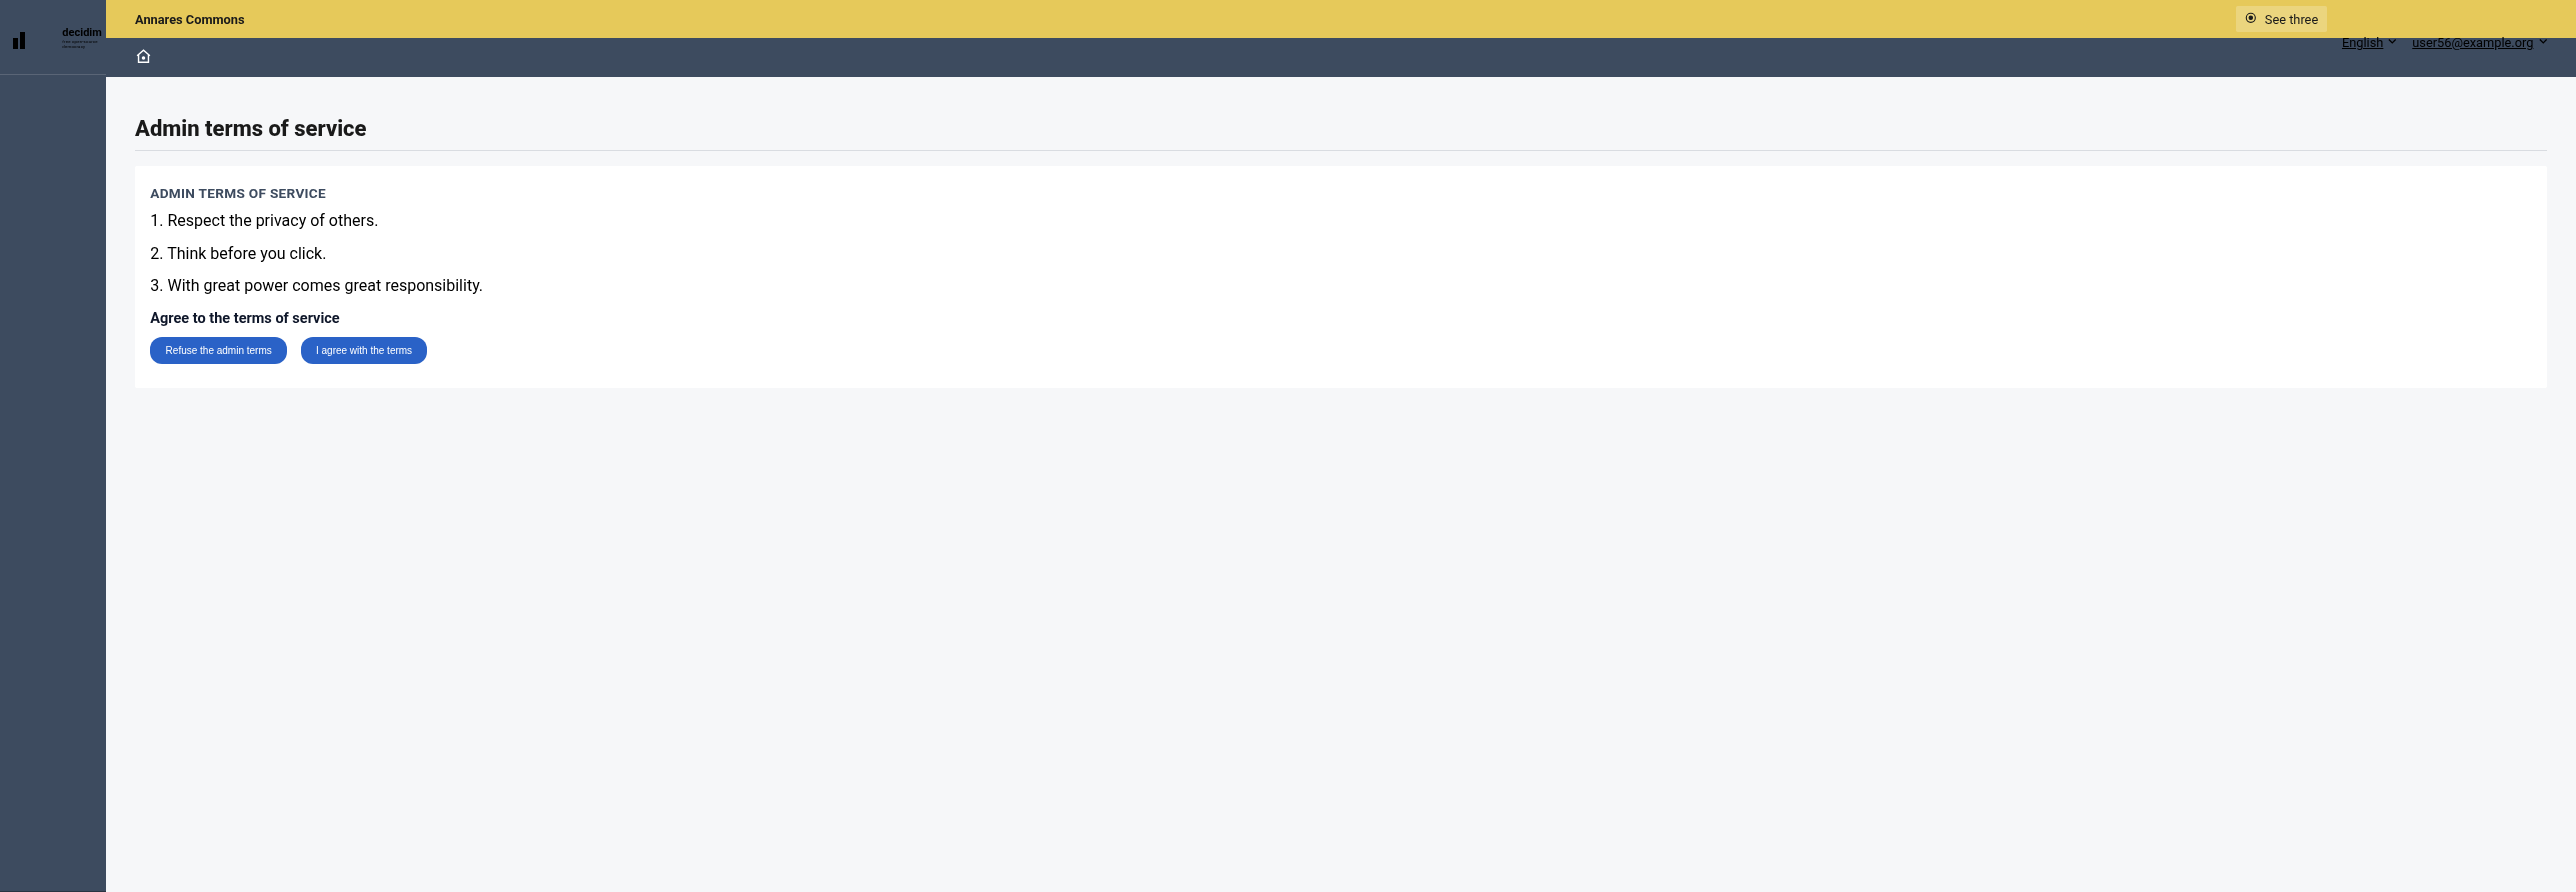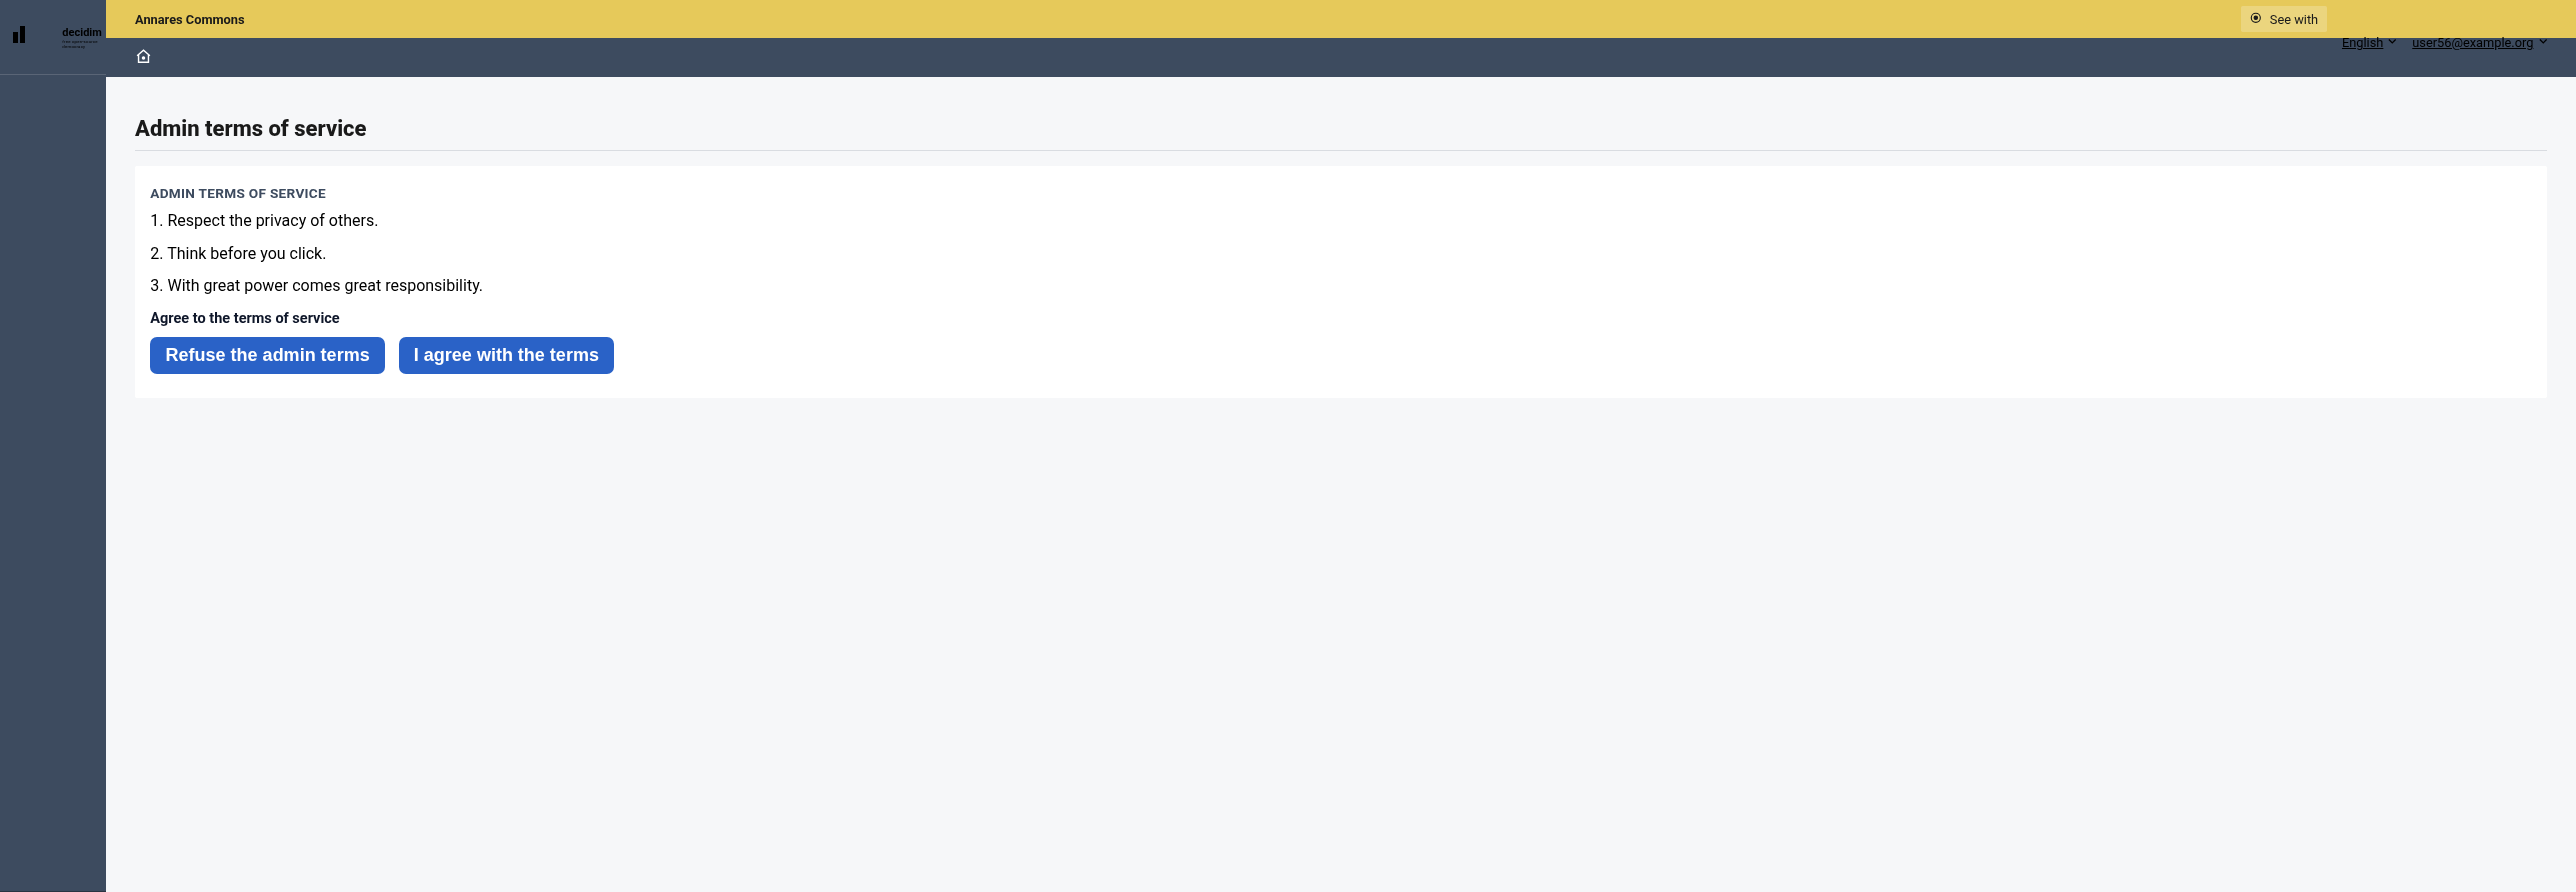--- a/index.html
+++ b/index.html
@@ -19,21 +19,21 @@
       top: 0;
       width: 106px;
       height: 100vh;
       background: #3d4b5f;
       border-bottom: 0.9px solid #2a3442;
       z-index: 10;
     }
     .sidebar-logo {
       padding: 25.6px 12.8px;
       display: flex;
-      align-items: flex-start;
+      align-items: flex-end;
       gap: 18px;
       border-bottom: 0.9px solid #5a6576;
     }
     .logo-bars {
       display: flex;
       align-items: flex-end;
       gap: 1.7px;
     }
     .logo-bar {
       width: 5.1px;
@@ -180,23 +180,23 @@
     }
     .button-row {
       display: flex;
       gap: 13.6px;
     }
     .btn {
       background: #2a62c7;
       color: #fff;
       border: none;
       padding: 7.7px 15.3px;
-      font-size: 18px;
-      font-weight: 700;
-      border-radius: 7px;
+      font-size: 10px;
+      font-weight: 400;
+      border-radius: 12px;
       cursor: pointer;
     }
   </style>
 </head>
 <body>
 
 <div class="sidebar">
   <div class="sidebar-logo">
     <div class="logo-bars">
       <div class="logo-bar" style="height:10.2px"></div>
@@ -214,21 +214,21 @@
   <div class="topbar">
     <div class="site-title">Annares Commons</div>
     <div class="topbar-right">
       <div class="see-site">
         <span>
           <svg width="13.6" height="13.6" viewBox="0 0 24 24" fill="none" stroke="currentColor" stroke-width="2">
             <circle cx="12" cy="12" r="8"></circle>
             <circle cx="12" cy="12" r="3" fill="currentColor"></circle>
           </svg>
         </span>
-        <span>See with</span>
+        <span>See three</span>
       </div>
       <div class="dropdown-link">
         <span>English </span>
         <span class="chevron">
           <svg width="8.5" height="8.5" viewBox="0 0 10 10">
               <path d="M1 3 L5 7 L9 3" fill="none" stroke="currentColor" stroke-width="1.5"></path>
             </svg>
         </span>
       </div>
       <div class="dropdown-link">

